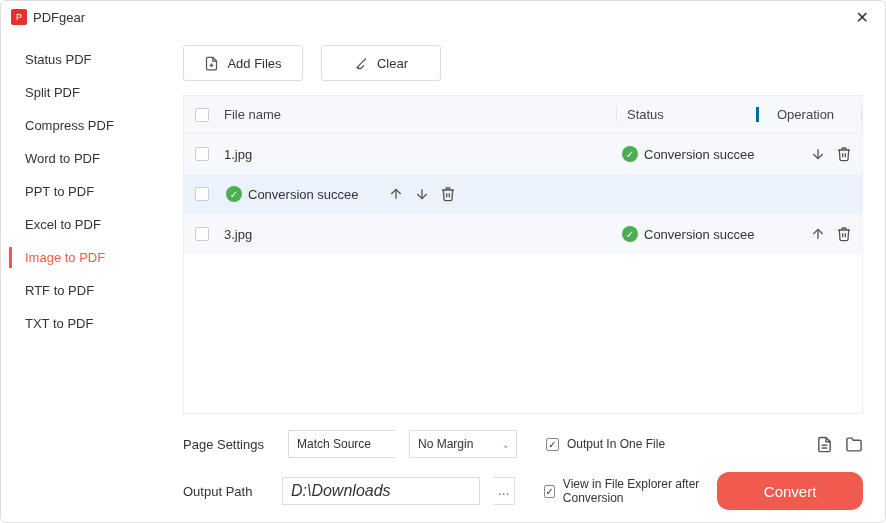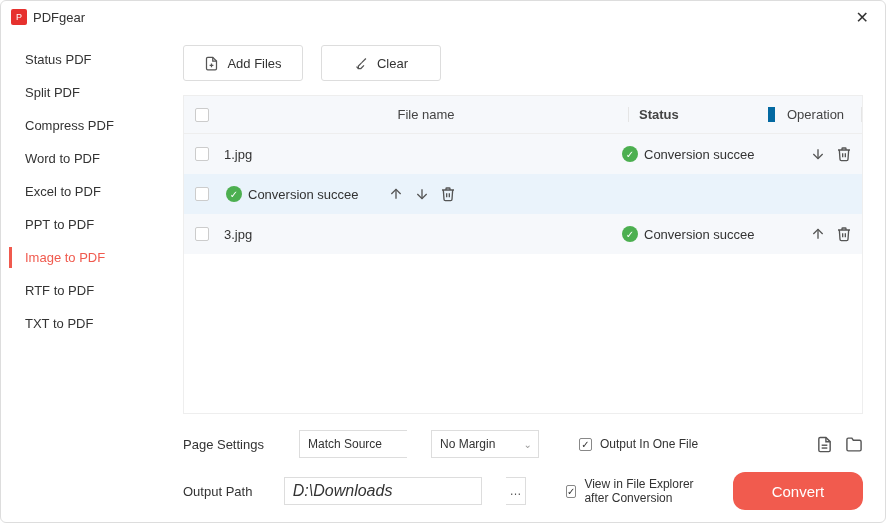--- a/index.html
+++ b/index.html
@@ -19,36 +19,36 @@
 .sidebar-item.active::before { content: ""; position: absolute; left: 8px; top: 6px; bottom: 6px; width: 3px; background: #f05a4e; }
 
 .content { flex: 1; padding: 12px 22px 12px 12px; display: flex; flex-direction: column; }
 
 .toolbar { display: flex; gap: 18px; margin-bottom: 14px; }
 .tool-btn { width: 120px; height: 36px; border: 1px solid #ddd; background: #fff; border-radius: 3px; display: flex; align-items: center; justify-content: center; gap: 8px; font-size: 13px; color: #333; cursor: pointer; }
 
 .table-container { flex: 1; border: 1px solid #eee; min-height: 0; overflow: hidden; }
 .table-header { display: flex; height: 38px; align-items: center; background: #f6f8fb; font-size: 13px; color: #444; border-bottom: 1px solid #eee; }
 .col-check { width: 36px; display: flex; justify-content: center; }
-.col-name { flex: 1; padding-left: 4px; text-align: center; }
-.col-status { width: 140px; border-left: 1px solid #e5e5e5; padding-left: 10px; font-weight: bold; }
-.col-op { width: 94px; border-left: 7px solid #0369a1; padding-left: 12px; border-right: 1px solid #e5e5e5; }
+.col-name { flex: 1; padding-left: 4px; }
+.col-status { width: 140px; border-left: 1px solid #e5e5e5; padding-left: 10px; }
+.col-op { width: 106px; border-left: 3px solid #0369a1; padding-left: 18px; border-right: 1px solid #e5e5e5; }
 .checkbox { width: 14px; height: 14px; border: 1px solid #ccc; background: #fff; border-radius: 2px; }
 
 .table-row { display: flex; height: 40px; align-items: center; font-size: 13px; color: #333; }
 .table-row.alt { background: #f6f8fb; }
 .table-row.selected { background: #eaf3fb; }
 .row-name { flex: 1; padding-left: 4px; }
 .row-status { width: 140px; display: flex; align-items: center; gap: 6px; padding-left: 6px; overflow: hidden; white-space: nowrap; }
 .row-ops { width: 106px; display: flex; align-items: center; justify-content: flex-end; gap: 10px; padding-right: 10px; }
 .status-icon { width: 16px; height: 16px; border-radius: 50%; background: #4caf50; display: flex; align-items: center; justify-content: center; color: #fff; font-size: 10px; flex-shrink: 0; }
 .op-icon { cursor: pointer; color: #555; display: flex; align-items: center; }
 
 .footer { padding-top: 16px; }
-.footer-row { display: flex; align-items: center; margin-bottom: 14px; gap: 24px; }
+.footer-row { display: flex; align-items: center; margin-bottom: 14px; gap: 13px; }
 .footer-label { width: 92px; font-size: 13px; color: #333; }
 .select-box { height: 28px; border: 1px solid #ddd; background: #fff; font-size: 12px; color: #333; padding: 0 8px; display: flex; align-items: center; position: relative; }
 .select-box.w1 { width: 108px; border-right: none; }
 .select-box.w2 { width: 108px; }
 .chev { position: absolute; right: 6px; color: #999; font-size: 10px; }
 .check-wrap { display: flex; align-items: center; gap: 8px; font-size: 12px; color: #333; margin-left: 16px; }
 .check-wrap .cb { width: 13px; height: 13px; border: 1px solid #888; border-radius: 2px; display: flex; align-items: center; justify-content: center; font-size: 10px; color: #333; }
 .path-input { flex: 0 0 198px; height: 28px; border: 1px solid #ddd; padding: 0 8px; font-size: 16px; color: #333; display: flex; align-items: center; font-style: italic; }
 .browse-btn { width: 24px; height: 28px; border: 1px solid #ddd; border-left: none; display: flex; align-items: center; justify-content: center; font-size: 12px; cursor: pointer; color: #555; }
 .right-icons { margin-left: auto; display: flex; gap: 12px; color: #555; }
@@ -66,22 +66,22 @@
   </div>
   <span class="close-btn">✕</span>
 </div>
 
 <div class="main">
   <div class="sidebar" id="sidebar">
       <div class="sidebar-item">Status PDF</div>
       <div class="sidebar-item">Split PDF</div>
       <div class="sidebar-item">Compress PDF</div>
       <div class="sidebar-item">Word to PDF</div>
+      <div class="sidebar-item">PPT to PDF</div>
       <div class="sidebar-item">Excel to PDF</div>
-      <div class="sidebar-item">PPT to PDF</div>
       <div class="sidebar-item active">Image to PDF</div>
       <div class="sidebar-item">RTF to PDF</div>
       <div class="sidebar-item">TXT to PDF</div>
     </div>
 
   <div class="content">
     <div class="toolbar">
       <div class="tool-btn">
         <span>
           <svg width="15" height="15" viewBox="0 0 24 24" fill="none" stroke="#555" stroke-width="2">

